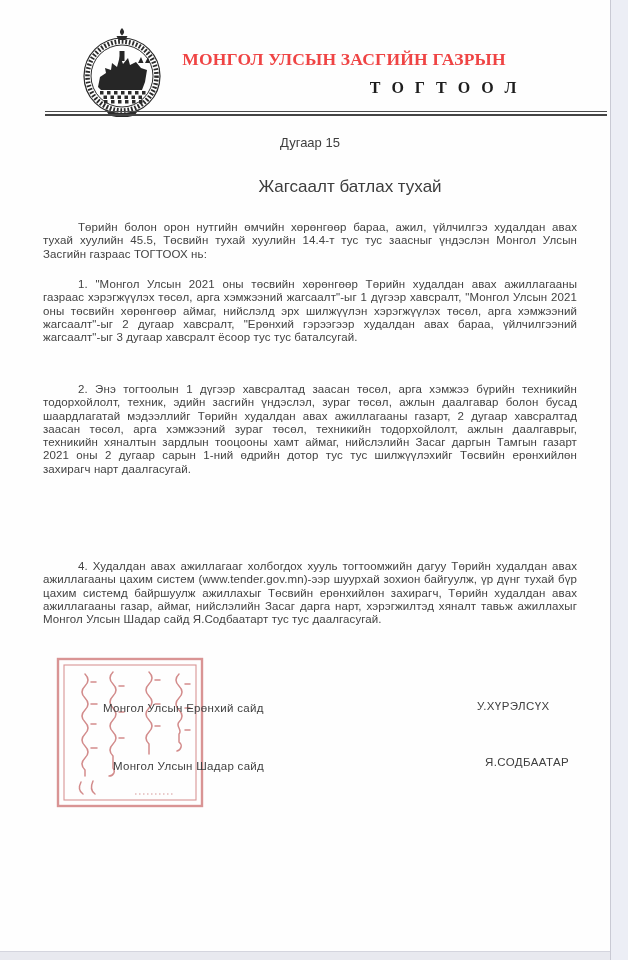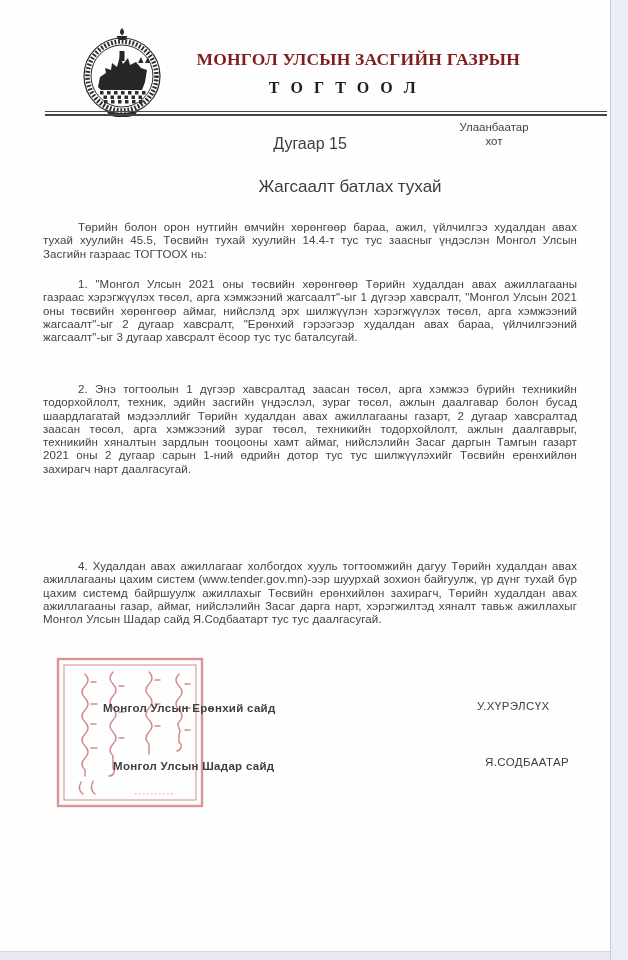--- a/index.html
+++ b/index.html
@@ -8,52 +8,52 @@
     width:628px;height:960px;
     background:#fefefe;
     font-family:"Liberation Sans","DejaVu Sans",sans-serif;
     color:#424242;
     overflow:hidden;
   }
   
   .emblem{position:absolute;left:76px;top:27px;width:92px;height:90px;}
   .org-name{
     position:absolute;left:168px;top:49px;width:352px;
-    text-align:right;white-space:nowrap;
+    text-align:center;white-space:nowrap;
     font-family:"Liberation Serif","DejaVu Serif",serif;
-    font-weight:bold;font-size:17.5px;letter-spacing:.2px;color:#7f1d1d;
+    font-weight:bold;font-size:17.5px;letter-spacing:.2px;color:#ef4444;
   }
   .doc-type{
     position:absolute;left:168px;top:79px;width:352px;
-    text-align:center;white-space:nowrap;
+    text-align:right;white-space:nowrap;
     font-family:"Liberation Serif","DejaVu Serif",serif;
     font-weight:bold;font-size:16px;letter-spacing:3.5px;color:#1d1d1d;
   }
   .rule{
     position:absolute;left:45px;top:111px;width:562px;height:2px;
     border-top:1px solid #4c4c4c;border-bottom:2px solid #454545;
   }
   .meta-date{position:absolute;left:46px;top:122px;font-size:11.5px;line-height:14px;color:#3e3e3e;}
-  .meta-number{position:absolute;left:250px;top:135px;width:120px;text-align:center;font-size:16px;color:#3e3e3e;}
+  .meta-number{position:absolute;left:250px;top:135px;width:120px;text-align:center;font-size:13px;color:#3e3e3e;}
   .meta-city{position:absolute;left:438px;top:120px;width:112px;text-align:center;font-size:11.5px;line-height:14px;color:#3e3e3e;}
   .subject{position:absolute;left:100px;top:177px;width:500px;text-align:center;font-size:17px;color:#3c3c3c;}
   
   .para{
     position:absolute;left:43px;width:534px;
     font-size:11.5px;line-height:13.3px;letter-spacing:.1px;
     text-align:justify;text-indent:35px;color:#424242;
   }
   .para-intro{top:221px;}
   .para-c1{top:278px;}
   .para-c2{top:383px;}
   .para-c3{top:500px;}
   .para-c4{top:560px;}
   
   .stamp{position:absolute;left:55px;top:656px;width:150px;height:154px;opacity:.92;}
-  .sig-title{position:absolute;font-size:11.5px;letter-spacing:.3px;color:#3e3e3e;font-weight:bold;}
+  .sig-title{position:absolute;font-size:11.5px;letter-spacing:.3px;color:#3e3e3e;}
   .sig-name{position:absolute;font-size:11.5px;letter-spacing:.4px;color:#3e3e3e;}
   .sig1-title{left:103px;top:702px;}
   .sig1-name{left:477px;top:700px;}
   .sig2-title{left:103px;top:760px;margin-left:10px;}
   .sig2-name{left:472px;top:756px;margin-left:13px;}
   
   .edge-right{position:absolute;left:610px;top:0;width:18px;height:960px;background:#eceef5;border-left:1px solid #c9cad4;}
   .edge-bottom{position:absolute;left:0;top:951px;width:610px;height:9px;background:#e8e9ef;border-top:1px solid #d4d5de;}
 </style>
 </head>
@@ -92,24 +92,20 @@
         <rect x="63" y="73" width="3.5" height="3.5"></rect>
     </g>
     <path d="M29 82 q17 8 34 0 l-4 6 q-13 5 -26 0 z" fill="#2b2b2b"></path>
   </svg>
 
   <div class="org-name">МОНГОЛ УЛСЫН ЗАСГИЙН ГАЗРЫН</div>
   <div class="doc-type">Т О Г Т О О Л</div>
   <div class="rule"></div>
 
   <div class="meta-number">Дугаар 15</div>
-  <div class="meta-city">
-    <div>Улаанбаатар</div>
-    <div>хот</div>
-  </div>
 
   <div class="subject">Жагсаалт батлах тухай</div>
 
   <div class="para para-intro">Төрийн болон орон нутгийн өмчийн хөрөнгөөр бараа, ажил, үйлчилгээ худалдан авах тухай хуулийн 45.5, Төсвийн тухай хуулийн 14.4-т тус тус заасныг үндэслэн Монгол Улсын Засгийн газраас ТОГТООХ нь:</div>
   <div class="para para-c1">1. "Монгол Улсын 2021 оны төсвийн хөрөнгөөр Төрийн худалдан авах ажиллагааны газраас хэрэгжүүлэх төсөл, арга хэмжээний жагсаалт"-ыг 1 дүгээр хавсралт, "Монгол Улсын 2021 оны төсвийн хөрөнгөөр аймаг, нийслэлд эрх шилжүүлэн хэрэгжүүлэх төсөл, арга хэмжээний жагсаалт"-ыг 2 дугаар хавсралт, "Ерөнхий гэрээгээр худалдан авах бараа, үйлчилгээний жагсаалт"-ыг 3 дугаар хавсралт ёсоор тус тус баталсугай.</div>
   <div class="para para-c2">2. Энэ тогтоолын 1 дүгээр хавсралтад заасан төсөл, арга хэмжээ бүрийн техникийн тодорхойлолт, техник, эдийн засгийн үндэслэл, зураг төсөл, ажлын даалгавар болон бусад шаардлагатай мэдээллийг Төрийн худалдан авах ажиллагааны газарт, 2 дугаар хавсралтад заасан төсөл, арга хэмжээний зураг төсөл, техникийн тодорхойлолт, ажлын даалгаврыг, техникийн хяналтын зардлын тооцооны хамт аймаг, нийслэлийн Засаг даргын Тамгын газарт 2021 оны 2 дугаар сарын 1-ний өдрийн дотор тус тус шилжүүлэхийг Төсвийн ерөнхийлөн захирагч нарт даалгасугай.</div>
   <div class="para para-c4">4. Худалдан авах ажиллагааг холбогдох хууль тогтоомжийн дагуу Төрийн худалдан авах ажиллагааны цахим систем (www.tender.gov.mn)-ээр шуурхай зохион байгуулж, үр дүнг тухай бүр цахим системд байршуулж ажиллахыг Төсвийн ерөнхийлөн захирагч, Төрийн худалдан авах ажиллагааны газар, аймаг, нийслэлийн Засаг дарга нарт, хэрэгжилтэд хяналт тавьж ажиллахыг Монгол Улсын Шадар сайд Я.Содбаатарт тус тус даалгасугай.</div>
 
   <svg class="stamp" viewBox="0 0 150 154" xmlns="http://www.w3.org/2000/svg">
     <rect x="3" y="3" width="144" height="147" fill="none" stroke="#d68c8c" stroke-width="2.4"></rect>

